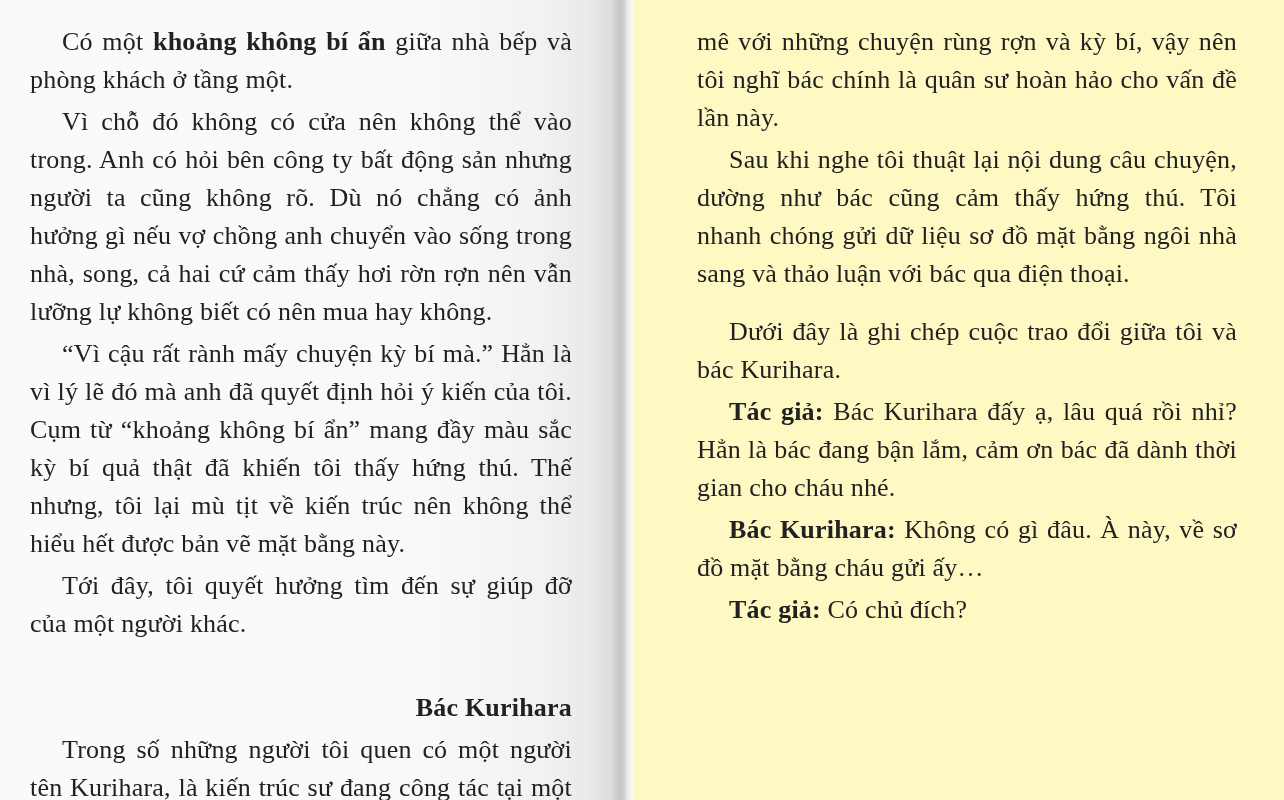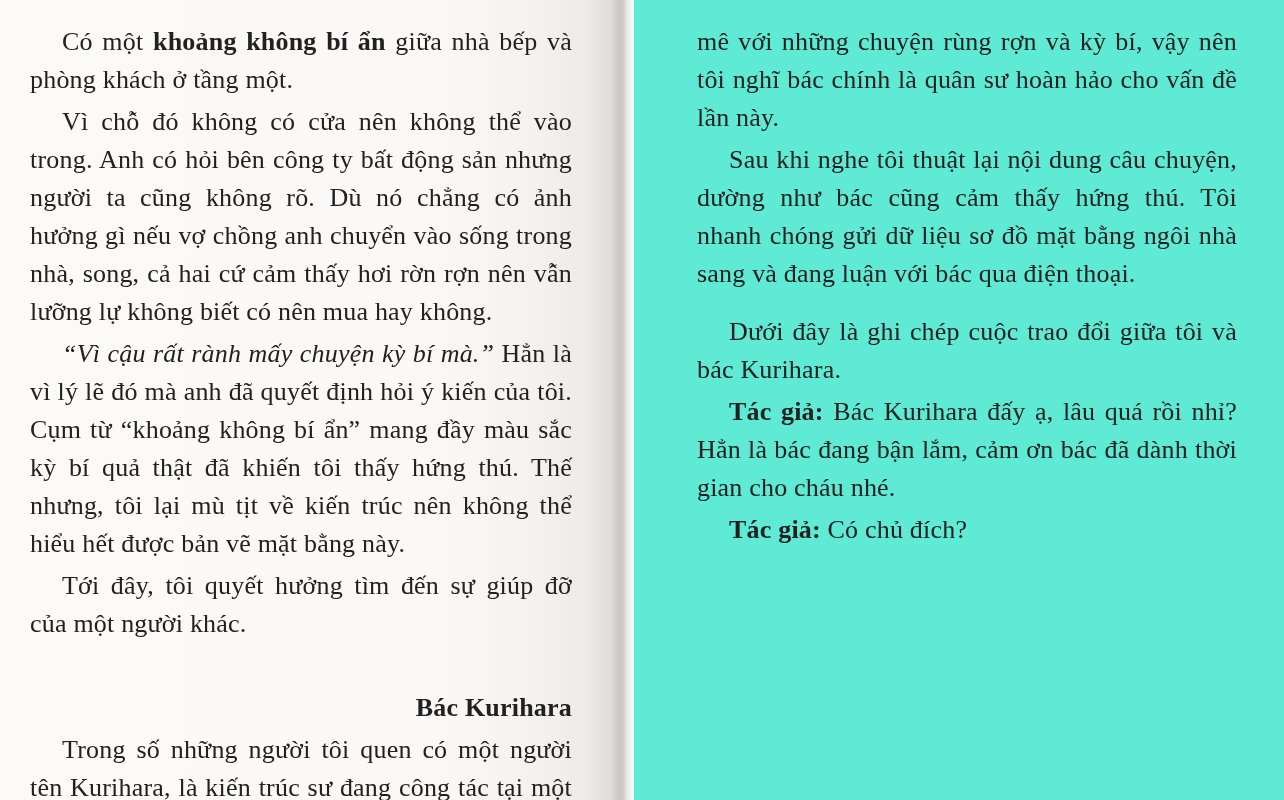--- a/index.html
+++ b/index.html
@@ -35,57 +35,58 @@
     background: linear-gradient(to right,
       #d8d7d5 0%,
       #c8c7c5 38%,
       #cfcecd 52%,
       #eeedec 72%,
       #fcfbfa 100%);
   }
   .page-right {
     flex: 1;
     padding: 23px 47px 0 63px;
-    background: #5eead4;
+    background: #fef9c3;
   }
   .para {
     margin: 0 0 4px 0;
     font-size: 26px;
     line-height: 38px;
     text-align: justify;
     color: #212121;
     letter-spacing: 0.2px;
   }
   .para.indent { text-indent: 32px; }
   .para.heading {
     font-weight: bold;
     text-align: right;
     margin-top: 46px;
   }
   .para.gap-before { margin-top: 20px; }
   .b { font-weight: bold; margin-top: 43px; }
-  .i { font-style: italic; }
+  .i { }
 </style>
 </head>
 <body>
 
 <div class="spread">
   <div class="page page-left">
     <div id="left-page-text">
         <p class="para indent"><span class="">Có một </span><span class="b">khoảng không bí ẩn</span><span class=""> giữa nhà bếp và phòng khách ở tầng một.</span></p>
         <p class="para indent"><span class="">Vì chỗ đó không có cửa nên không thể vào trong. Anh có hỏi bên công ty bất động sản nhưng người ta cũng không rõ. Dù nó chẳng có ảnh hưởng gì nếu vợ chồng anh chuyển vào sống trong nhà, song, cả hai cứ cảm thấy hơi rờn rợn nên vẫn lưỡng lự không biết có nên mua hay không.</span></p>
         <p class="para indent"><span class=" i">“Vì cậu rất rành mấy chuyện kỳ bí mà.”</span><span class=""> Hẳn là vì lý lẽ đó mà anh đã quyết định hỏi ý kiến của tôi. Cụm từ “khoảng không bí ẩn” mang đầy màu sắc kỳ bí quả thật đã khiến tôi thấy hứng thú. Thế nhưng, tôi lại mù tịt về kiến trúc nên không thể hiểu hết được bản vẽ mặt bằng này.</span></p>
         <p class="para indent"><span class="">Tới đây, tôi quyết hưởng tìm đến sự giúp đỡ của một người khác.</span></p>
         <p class="para indent heading"><span class="b">Bác Kurihara</span></p>
         <p class="para indent"><span class="">Trong số những người tôi quen có một người tên Kurihara, là kiến trúc sư đang công tác tại một văn phòng xây dựng lớn. Hơn nữa, bác còn rất đam</span></p>
       </div>
   </div>
   <div class="gutter"></div>
   <div class="page page-right">
     <div id="right-page-text">
         <p class="para"><span class="">mê với những chuyện rùng rợn và kỳ bí, vậy nên tôi nghĩ bác chính là quân sư hoàn hảo cho vấn đề lần này.</span></p>
-        <p class="para indent"><span class="">Sau khi nghe tôi thuật lại nội dung câu chuyện, dường như bác cũng cảm thấy hứng thú. Tôi nhanh chóng gửi dữ liệu sơ đồ mặt bằng ngôi nhà sang và đang luận với bác qua điện thoại.</span></p>
+        <p class="para indent"><span class="">Sau khi nghe tôi thuật lại nội dung câu chuyện, dường như bác cũng cảm thấy hứng thú. Tôi nhanh chóng gửi dữ liệu sơ đồ mặt bằng ngôi nhà sang và thảo luận với bác qua điện thoại.</span></p>
         <p class="para indent gap-before"><span class="">Dưới đây là ghi chép cuộc trao đổi giữa tôi và bác Kurihara.</span></p>
         <p class="para indent"><span class="b">Tác giả:</span><span class=""> Bác Kurihara đấy ạ, lâu quá rồi nhỉ? Hẳn là bác đang bận lắm, cảm ơn bác đã dành thời gian cho cháu nhé.</span></p>
+        <p class="para indent"><span class="b">Bác Kurihara:</span><span class=""> Không có gì đâu. À này, về sơ đồ mặt bằng cháu gửi ấy…</span></p>
         <p class="para indent"><span class="b">Tác giả:</span><span class=""> Có chủ đích?</span></p>
       </div>
   </div>
 </div>
 
 </body></html>

